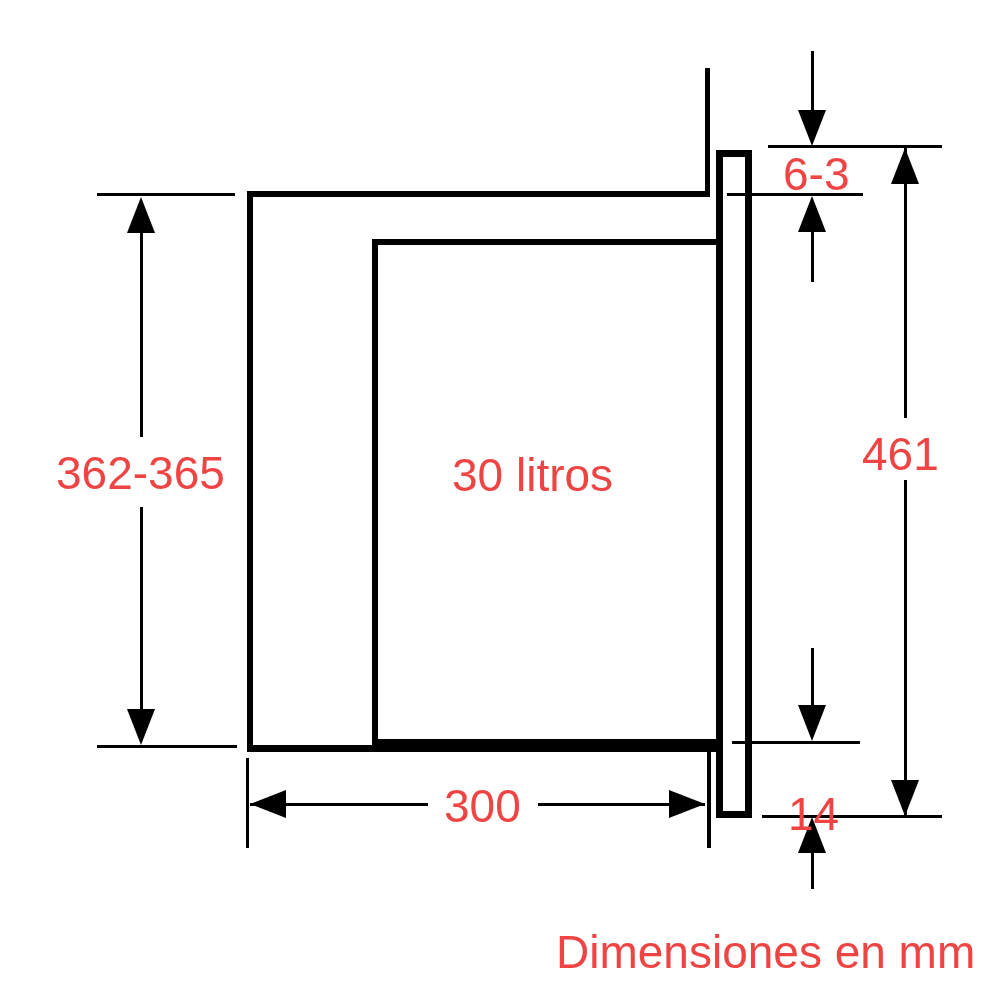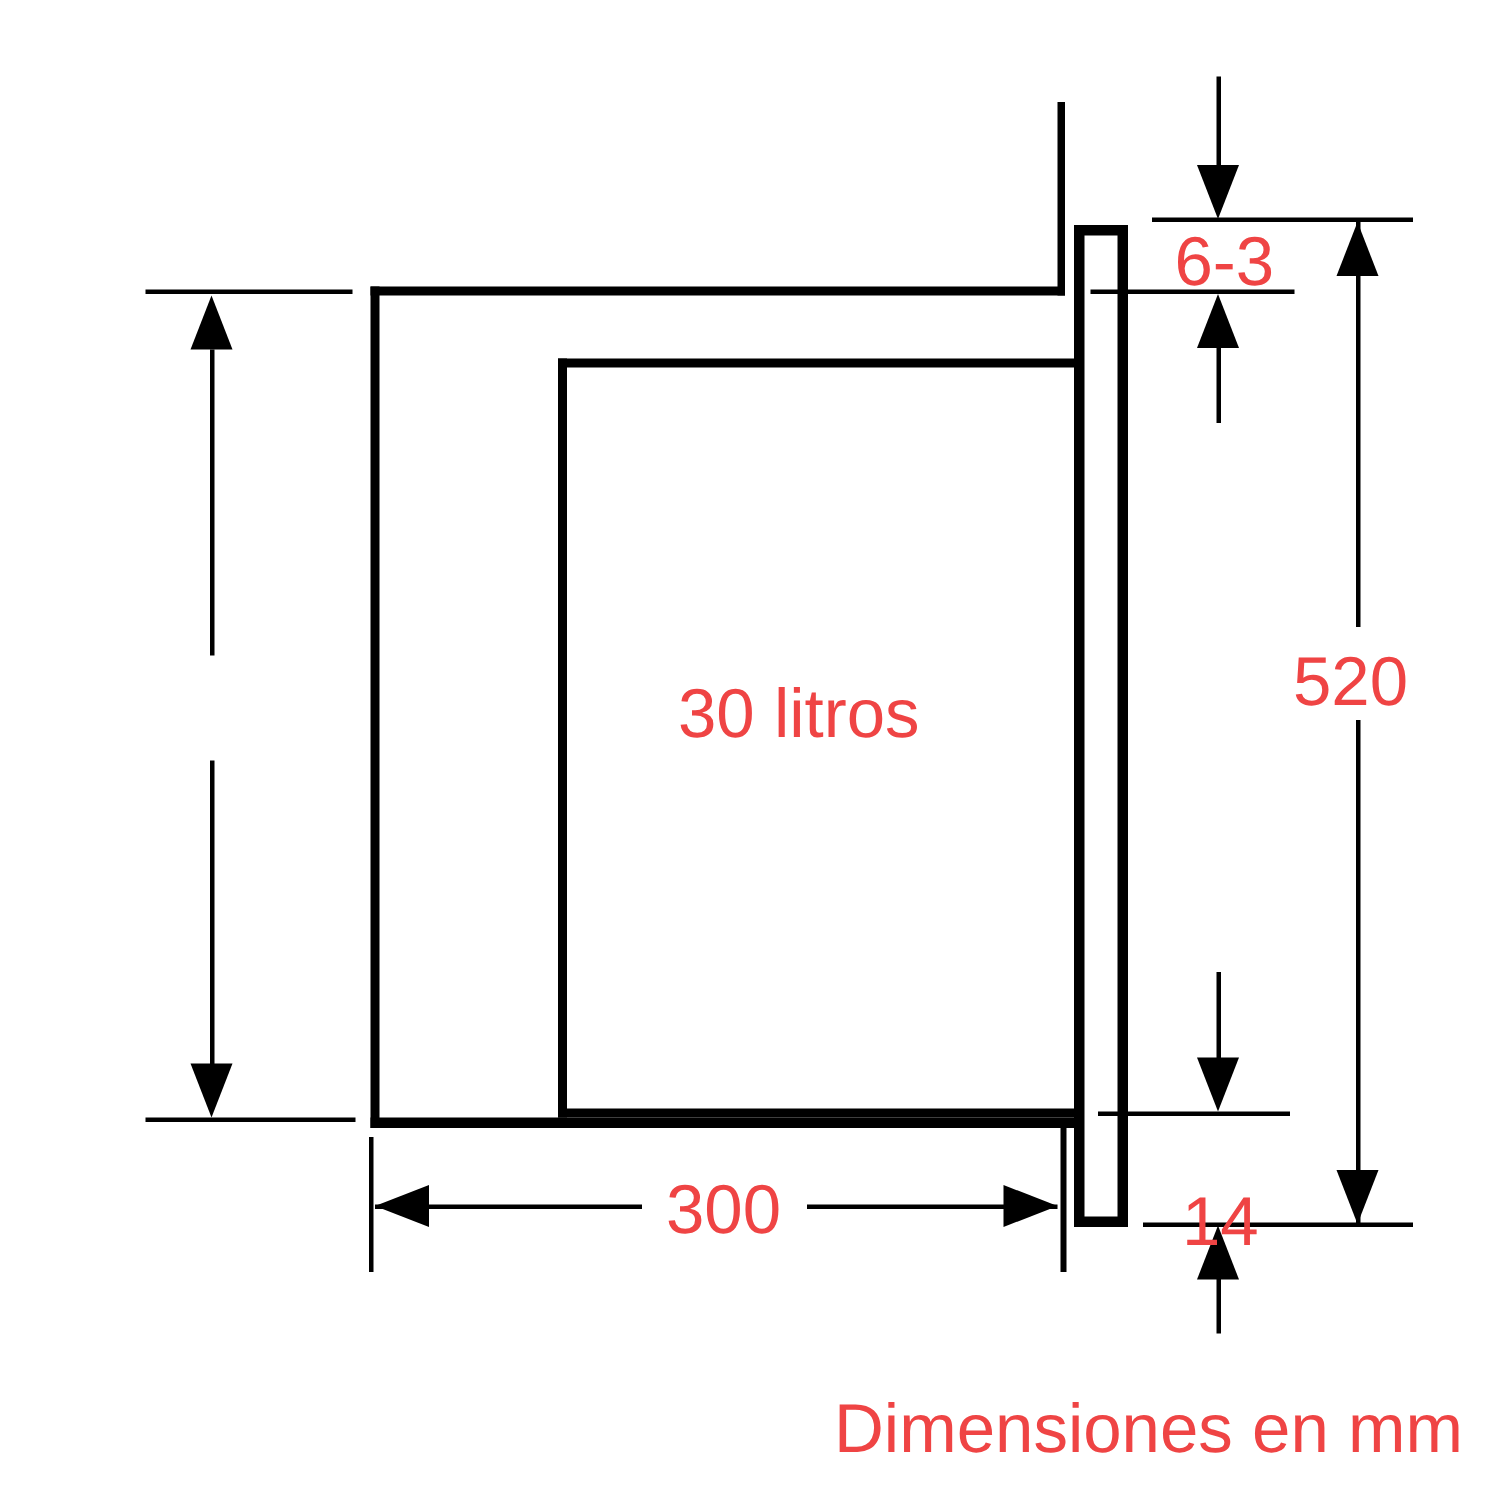--- a/index.html
+++ b/index.html
@@ -75,20 +75,21 @@
   <div class="ah up" style="left:127px; top:197px;"></div>
   <div class="ah down" style="left:127px; top:709px;"></div>
 
   <div class="ln" style="left:246px; top:758px; width:3px; height:90px;"></div>
   <div class="ln" style="left:707px; top:752px; width:4px; height:96px;"></div>
   <div class="ln" style="left:250px; top:803px; width:178px; height:3px;"></div>
   <div class="ln" style="left:538px; top:803px; width:167px; height:3px;"></div>
   <div class="ah left" style="left:250px; top:790px;"></div>
   <div class="ah right" style="left:669px; top:790px;"></div>
 
+  <div class="lbl" style="left:56px; top:450px;">362-365</div>
   <div class="lbl" style="left:452px; top:452px;">30 litros</div>
   <div class="lbl" style="left:783px; top:151px;">6-3</div>
-  <div class="lbl" style="left:862px; top:431px;">520</div>
+  <div class="lbl" style="left:862px; top:431px;">461</div>
   <div class="lbl" style="left:788px; top:791px;">14</div>
   <div class="lbl" style="left:444px; top:783px;">300</div>
   <div class="lbl" style="left:556px; top:929px;">Dimensiones en mm</div>
 
 </div>
 
 </body></html>

